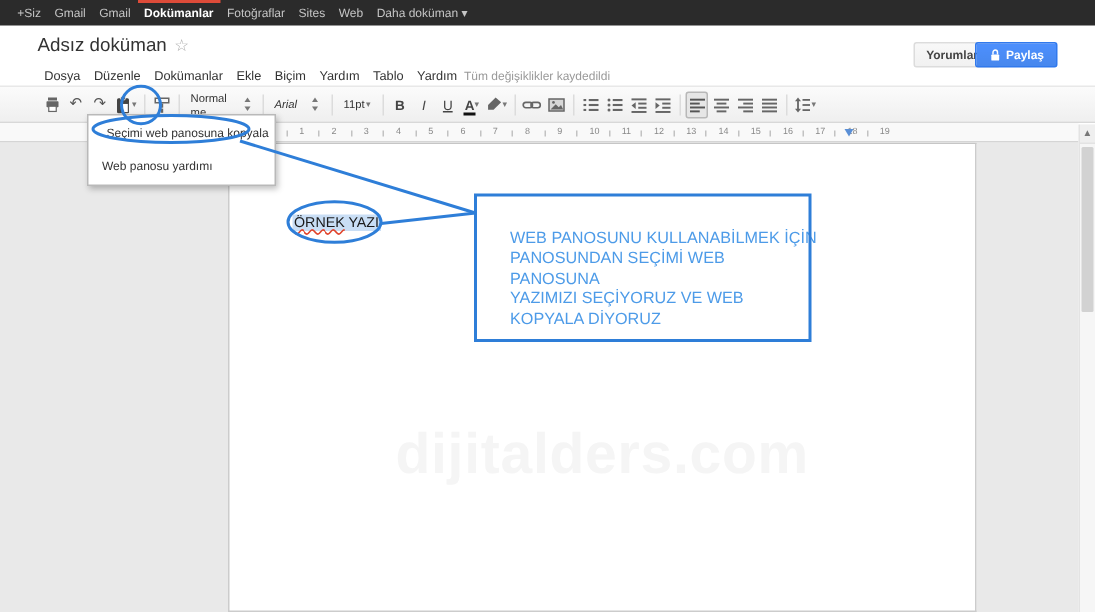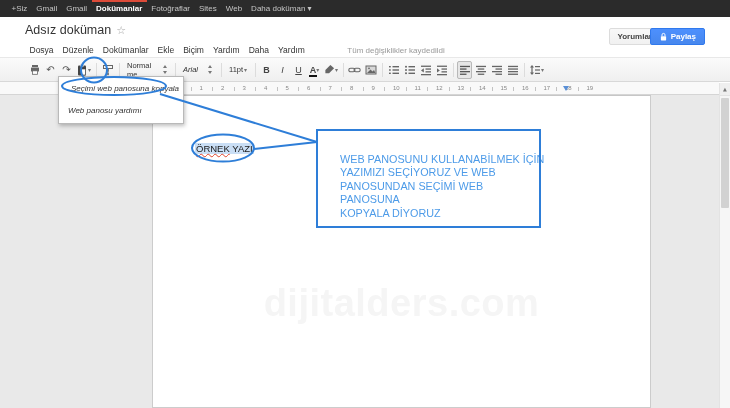--- a/index.html
+++ b/index.html
@@ -14,21 +14,21 @@
   .topbar-right { position:absolute; right:0; top:0; height:17px; display:flex; align-items:center; gap:7px; padding-right:7px; }
   .account-email { font-size:7.5px; color:#bbb; cursor:pointer; }
   .gear { font-size:11px; color:#9a9a9a; line-height:17px; cursor:pointer; }
 
   
   .header { position:absolute; left:0; top:17px; width:730px; height:40px; background:#fff; z-index:5; }
   .doc-title { position:absolute; left:25px; top:6px; font-size:12.5px; color:#333; }
   .star { color:#aaa; font-size:11px; margin-left:5px; cursor:pointer; }
   .menu-row { position:absolute; left:25px; top:26px; display:flex; align-items:center; }
   .menu-item { font-size:8.5px; color:#333; padding:2px 4.5px; cursor:pointer; }
-  .save-status { font-size:8px; color:#999; margin-left:38px; }
+  .save-status { font-size:8px; color:#999; }
   .btn { position:absolute; top:11px; height:17px; border-radius:2px; font-size:8px; font-weight:bold; display:flex; align-items:center; gap:3px; cursor:pointer; }
   .btn-comments { right:63px; padding:0 7px; color:#444; background:linear-gradient(#f8f8f8,#f1f1f1); border:1px solid #dcdcdc; }
   .btn-share { right:25px; padding:0 8px; color:#fff; background:linear-gradient(var(--share-button-blue,#4d90fe),#4787ed); border:1px solid #3079ed; }
   .caret { font-size:6px; color:#777; line-height:1; }
   .btn-comments .caret { margin-left:1px; }
 
   
   .toolbar { position:absolute; left:0; top:57px; width:730px; height:25px; background:linear-gradient(#fbfbfb,#efefef); border-top:1px solid #e8e8e8; border-bottom:1px solid #d8d8d8; display:flex; align-items:center; padding-left:27px; gap:1px; z-index:6; }
   .tbtn { height:18px; min-width:15px; display:flex; align-items:center; justify-content:center; border-radius:2px; border:1px solid transparent; cursor:pointer; }
   .tbtn.active { border:1px solid #b8b8b8; background:#e6e6e6; }
@@ -53,21 +53,21 @@
 
   
   .canvas { position:absolute; left:0; top:95px; width:719px; height:313px; background:#e9e9e9; z-index:1; }
   .page { position:absolute; left:152px; top:0; width:499px; height:313px; background:#fff; border:1px solid #cccccc; border-top:1px solid #c6c6c6; }
   .doc-text { position:absolute; left:42px; top:47px; font-size:9.5px; color:#1a1a1a; background:var(--selection-highlight,#c9def5); padding:0 1px; cursor:text; }
   .misspelled { text-decoration:underline; text-decoration-style:wavy; text-decoration-color:#e0442c; text-decoration-thickness:1px; }
   .callout-text { position:absolute; left:187px; top:57px; width:205px; font-size:10.8px; line-height:13.4px; color:var(--callout-text-blue,#4d9be8); }
   .watermark { position:absolute; left:0; right:0; top:186px; text-align:center; font-size:38px; font-weight:bold; color:#f5f5f5; letter-spacing:0.5px; user-select:none; }
 
   
-  .clip-menu { position:absolute; left:58px; top:76px; width:126px; background:#fff; border:1px solid #b9b9b9; box-shadow:1px 2px 4px rgba(0,0,0,0.25); z-index:100; padding:3px 0 5px 0;font-style:italic; }
+  .clip-menu { position:absolute; left:58px; top:76px; width:126px; background:#fff; border:1px solid #b9b9b9; box-shadow:1px 2px 4px rgba(0,0,0,0.25); z-index:100; padding:3px 0 5px 0; }
   .clip-item { height:16px; display:flex; align-items:center; gap:4px; padding:0 8px; font-size:8px; color:#333; cursor:pointer; white-space:nowrap; }
   .menu-sep { height:6px; }
 
   
   .scrollbar { position:absolute; right:0; top:83px; width:11px; height:325px; background:#f6f6f6; border-left:1px solid #e3e3e3; z-index:8; }
   .scroll-up { height:13px; display:flex; align-items:center; justify-content:center; font-size:5px; color:#777; background:#efefef; border-bottom:1px solid #e3e3e3; cursor:pointer; }
   .scroll-thumb { position:absolute; top:15px; left:1px; width:8px; height:110px; background:#d2d2d2; border-radius:1px; cursor:grab; }
 
   
   .anno-layer { position:absolute; left:0; top:0; z-index:200; pointer-events:none; }
@@ -92,21 +92,21 @@
 
 <div class="header">
   <div class="doc-title"><span>Adsız doküman</span><span class="star glyph">☆</span></div>
   <div class="menu-row">
     <span class="menu-item">Dosya</span>
     <span class="menu-item">Düzenle</span>
     <span class="menu-item">Dokümanlar</span>
     <span class="menu-item">Ekle</span>
     <span class="menu-item">Biçim</span>
     <span class="menu-item">Yardım</span>
-    <span class="menu-item">Daha</span>
+    <span class="menu-item">Tablo</span>
     <span class="menu-item">Yardım</span>
     <span class="save-status">Tüm değişiklikler kaydedildi</span>
   </div>
   <div class="btn btn-comments">
     <span>Yorumlar</span>
       <span class="caret glyph">▾</span>
   </div>
   <div class="btn btn-share">
     <svg class="icn" width="9" height="10" viewBox="0 0 12 12">
         <rect x="2.5" y="5" width="7" height="5.5" rx="0.8" fill="#fff"></rect>
@@ -325,22 +325,22 @@
   <span class="ruler-marker" style="left:176px;"></span>
   <span class="ruler-marker" style="left:563px;"></span>
 </div>
 
 <div class="canvas">
   <div class="page">
     <div class="watermark">dijitalders.com</div>
     <div class="doc-text"><span class="misspelled">ÖRNEK</span><span> YAZI</span></div>
     <div class="callout-text">
       <div>WEB PANOSUNU KULLANABİLMEK İÇİN</div>
+      <div>PANOSUNDAN SEÇİMİ WEB PANOSUNA</div>
       <div>YAZIMIZI SEÇİYORUZ VE WEB</div>
-      <div>PANOSUNDAN SEÇİMİ WEB PANOSUNA</div>
       <div>KOPYALA DİYORUZ</div>
     </div>
   </div>
 </div>
 
 <div class="clip-menu">
   <div class="clip-item">
     <svg class="icn" width="10" height="10" viewBox="0 0 12 12">
         <rect x="2" y="1.8" width="8" height="9.5" rx="1" fill="none" stroke="#888" stroke-width="1"></rect>
         <rect x="4.3" y="0.8" width="3.4" height="2" fill="#888"></rect>

